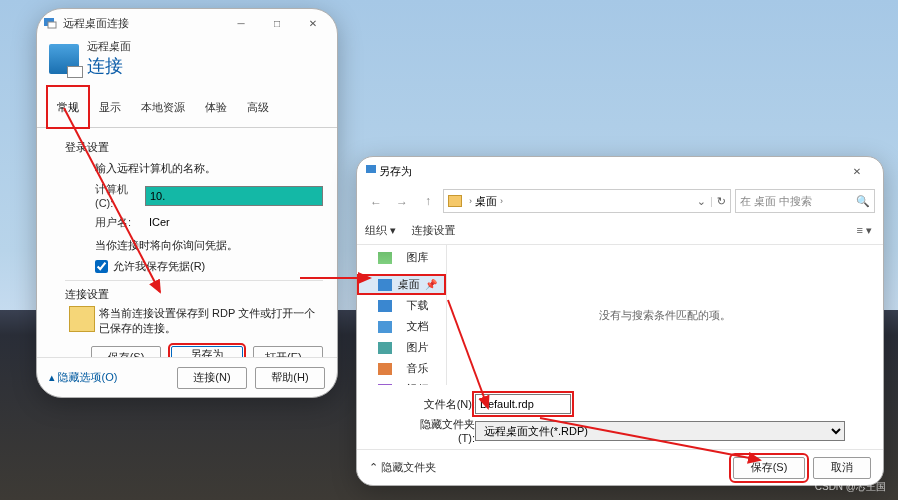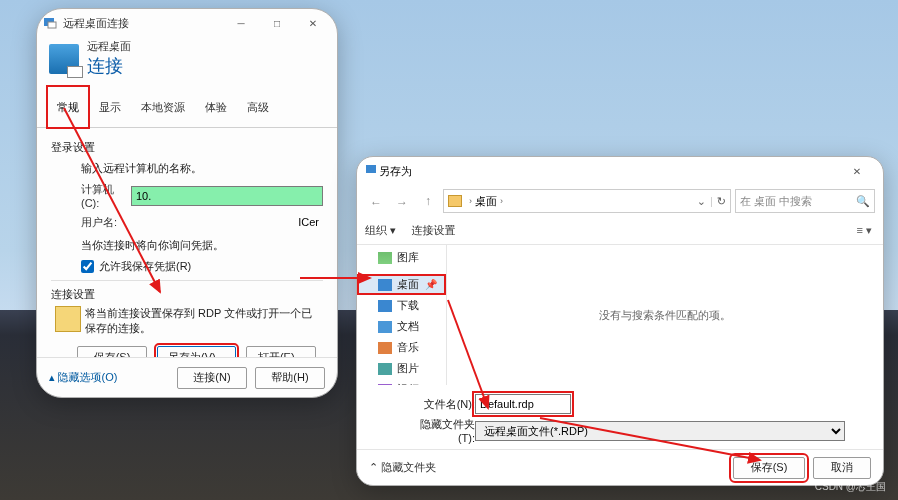--- a/index.html
+++ b/index.html
@@ -20,26 +20,26 @@
   .rdp-header .bigico { width: 30px; height: 30px; margin-right: 8px; background: linear-gradient(#4aa3e0,#1a6fb0); border-radius:2px; position:relative; }
   .rdp-header .bigico::after { content:""; position:absolute; right:-4px; bottom:-4px; width:14px; height:10px; background:#fff; border:1px solid #888; }
   .rdp-header .subtitle { font-size: 11px; color:#333; }
   .rdp-header .maintitle { font-size: 18px; color:#0a5ca8; font-weight: normal; }
 
   .tabs { display:flex; border-bottom:1px solid #d0d0d0; padding: 0 10px; font-size:11px; }
   .tab { padding: 13px 9px; color:#333; border:1px solid transparent; border-bottom:none; margin-bottom:-1px; }
   .tab.active { border-color:#d0d0d0; background:#fdfdfd; color:#000; }
   .tab.active.hl { outline: 2px solid #e21a1a; outline-offset:-1px; }
 
-  .rdp-body { flex:1; padding: 8px 14px 4px 14px; font-size: 11px; color:#222; overflow:hidden; }
+  .rdp-body { flex:1; padding: 8px 14px 4px 28px; font-size: 11px; color:#222; overflow:hidden; }
   .section-label { color:#222; margin: 4px 0 2px 0; font-size:11px; }
   .indent-row { display:flex; align-items:center; margin: 3px 0 3px 30px; font-size:11px; }
   .indent-row .lbl { width: 50px; color:#333; }
   .txtin { flex:1; height:20px; font-size:11px; padding: 1px 4px; border:1px solid #7a7a7a; background:#fff; }
-  select.txtin { appearance:none; background:#86efac; }
+  select.txtin { appearance:none; background:#14b8a6; }
   .indent-block { margin: 6px 0 6px 30px; font-size: 11px; color:#222; }
   .cb-row { margin: 6px 0 6px 30px; font-size:11px; display:flex; align-items:center; }
   .cb-row input { margin-right:5px; accent-color:#0067c0; }
   .hr { height:1px; background:#e0e0e0; margin:6px 0; }
   .conn-ico { display:inline-block; width:26px; height:26px; background:#f5d678; border:1px solid #c8a030; vertical-align:top; margin-right:4px; }
   .conn-row { display:flex; align-items:flex-start; font-size:11px; }
   .conn-row .txt { flex:1; }
   .btn { height: 22px; min-width: 64px; padding: 0 10px; font-size: 11px; background:#fdfdfd; border:1px solid #9a9a9a; border-radius:2px; color:#222; }
   .btn.primary { border-color:#0067c0; }
   .btn-row-3 { display:flex; gap: 10px; margin: 10px 0 0 26px; }
@@ -60,21 +60,21 @@
   .crumb .folder-ico { width:14px; height:12px; background:#f5c869; border:1px solid #c89830; margin-right:4px; }
   .searchbox { width:140px; height:24px; border:1px solid #ccc; display:flex; align-items:center; padding:0 4px; font-size:11px; color:#888;gap:24px; }
   .searchbox .mag { margin-left:auto; color:#555; font-size:11px; }
 
   .sa-toolbar { height:28px; display:flex; align-items:center; padding:0 8px; font-size:11px; border-bottom:1px solid #e5e5e5; }
   .sa-toolbar .link { color:#333; margin-right:16px; }
   .sa-toolbar .spacer { flex:1; }
   .sa-toolbar .icobtn { width:22px; height:20px; display:flex; align-items:center; justify-content:center; font-size:11px; color:#555; border:1px solid transparent; }
 
   .sa-content { flex:1; display:flex; min-height:0; }
-  .sa-side { width:90px; border-right:1px solid #e5e5e5; overflow-y:auto; font-size:11px; padding:2px 0; }
+  .sa-side { width:90px; border-right:1px solid #e5e5e5; overflow-y:auto; font-size:11px; padding:2px 0;text-align:center; }
   .side-item { display:flex; align-items:center; padding:3px 8px; gap:5px; color:#222; }
   .side-item.sel { background:#dbe8f6; }
   .side-item.sel.hl { outline:2px solid #e21a1a; outline-offset:-2px; }
   .side-item .chev { width:8px; color:#888; font-size:9px; }
   .side-item .fico { width:14px; height:12px; }
   .fico.gallery { background: linear-gradient(#6fbf6f,#7fcf7f); }
   .fico.desktop { background:#3a87d0; }
   .fico.download { background:#3a87d0; }
   .fico.docs { background:#4a97d8; }
   .fico.pics { background:#4aa3a0; }
@@ -133,21 +133,21 @@
 
   <div class="rdp-body">
     <div class="section-label">登录设置</div>
     <div class="indent-block">输入远程计算机的名称。</div>
     <div class="indent-row">
       <span class="lbl">计算机(C):</span>
       <select class="txtin"><option>10.</option></select>
     </div>
     <div class="indent-row">
       <span class="lbl">用户名:</span>
-      <input class="txtin" style="border: none; background: transparent; text-align: right;" readonly="" value="ICer">
+      <input class="txtin" style="border: none; background: transparent;" readonly="" value="ICer">
     </div>
     <div class="indent-block">当你连接时将向你询问凭据。</div>
     <label class="cb-row">
       <input type="checkbox" checked="" style="">
       <span>允许我保存凭据(R)</span>
     </label>
     <div class="hr"></div>
     <div class="section-label">连接设置</div>
     <div class="conn-row" style="margin:4px 0 0 4px;">
       <span class="conn-ico"></span>
@@ -228,27 +228,27 @@
           <span class="fico download"></span>
           <span class="label">下载</span>
         </div>
       <div class="side-item">
           <span class="chev"></span>
           <span class="fico docs"></span>
           <span class="label">文档</span>
         </div>
       <div class="side-item">
           <span class="chev"></span>
+          <span class="fico pics"></span>
+          <span class="label">图片</span>
+        </div>
+      <div class="side-item">
+          <span class="chev"></span>
           <span class="fico music"></span>
           <span class="label">音乐</span>
-        </div>
-      <div class="side-item">
-          <span class="chev"></span>
-          <span class="fico pics"></span>
-          <span class="label">图片</span>
         </div>
       <div class="side-item">
           <span class="chev"></span>
           <span class="fico video"></span>
           <span class="label">视频</span>
         </div>
 
     </div>
     <div class="sa-main">
       <span>没有与搜索条件匹配的项。</span>

